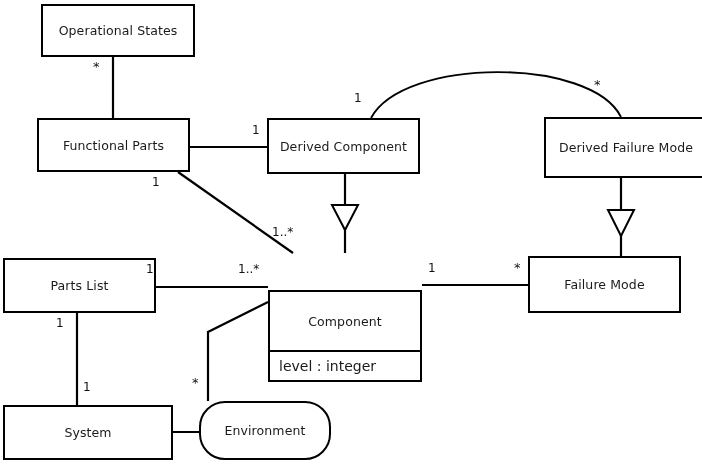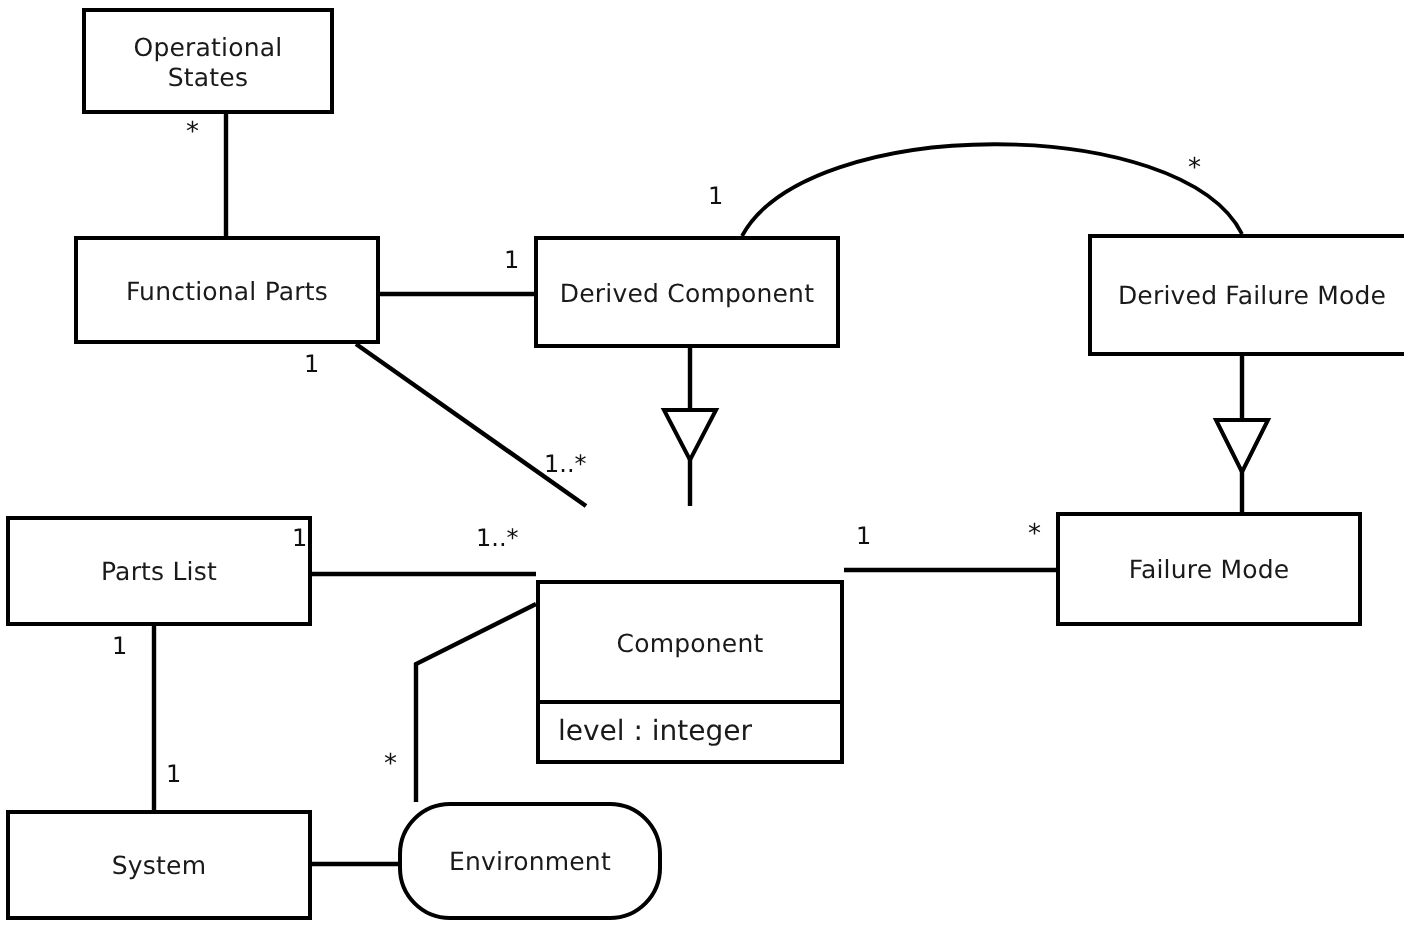--- a/index.html
+++ b/index.html
@@ -92,21 +92,21 @@
 
     <path fill="none" stroke="#000000" stroke-width="2.2" d="M 208,401 L 208,332 L 268,302"></path>
 
     <path fill="none" stroke="#000000" stroke-width="2.2" d="M 345,174 L 345,253"></path>
     <polygon fill="#ffffff" stroke="#000000" stroke-width="2" points="332,205 358,205 345,230"></polygon>
 
     <path fill="none" stroke="#000000" stroke-width="2.2" d="M 621,178 L 621,256"></path>
     <polygon fill="#ffffff" stroke="#000000" stroke-width="2" points="608,210 634,210 621,236"></polygon>
   </svg>
 
-  <div class="uml-class" style="left: 41px; top: 4px; width: 126px; height: 53px;">
+  <div class="uml-class" style="left: 41px; top: 4px; width: 154px; height: 53px;">
     <div class="uml-name-compartment">Operational States</div>
   </div>
 
   <div class="uml-class" style="left: 37px; top: 118px; width: 153px; height: 54px;">
     <div class="uml-name-compartment">Functional Parts</div>
   </div>
 
   <div class="uml-class" style="left: 267px; top: 118px; width: 153px; height: 56px;">
     <div class="uml-name-compartment">Derived Component</div>
   </div>
@@ -121,21 +121,21 @@
 
   <div class="uml-class" style="left: 268px; top: 253px; width: 154px; height: 92px; margin-top: 37px;">
     <div class="uml-name-compartment">Component</div>
     <div class="uml-attr-compartment">level : integer</div>
   </div>
 
   <div class="uml-class" style="left: 528px; top: 256px; width: 153px; height: 57px;">
     <div class="uml-name-compartment">Failure Mode</div>
   </div>
 
-  <div class="uml-class" style="left: 3px; top: 405px; width: 153px; height: 55px;">
+  <div class="uml-class" style="left: 3px; top: 405px; width: 170px; height: 55px;">
     <div class="uml-name-compartment">System</div>
   </div>
 
   <div class="uml-class" style="left: 199px; top: 401px; width: 132px; height: 59px; border-radius: 26px;">
     <div class="uml-name-compartment">Environment</div>
   </div>
 
   <span class="mult-label star" style="left: 93px; top: 60px;">*</span>
   <span class="mult-label" style="left: 252px; top: 124px;">1</span>
   <span class="mult-label" style="left: 152px; top: 176px;">1</span>

